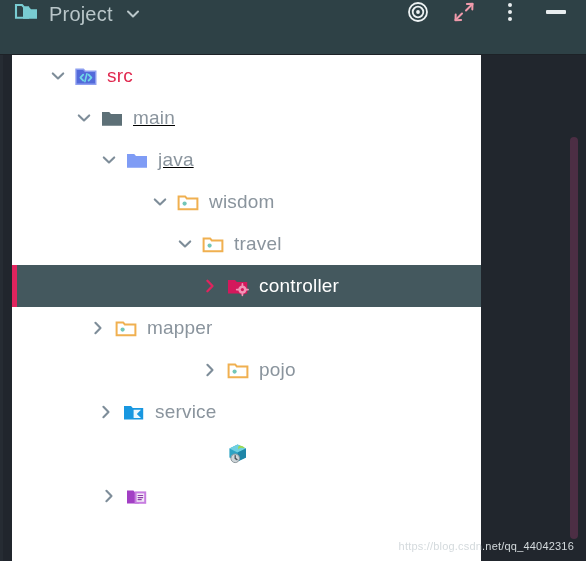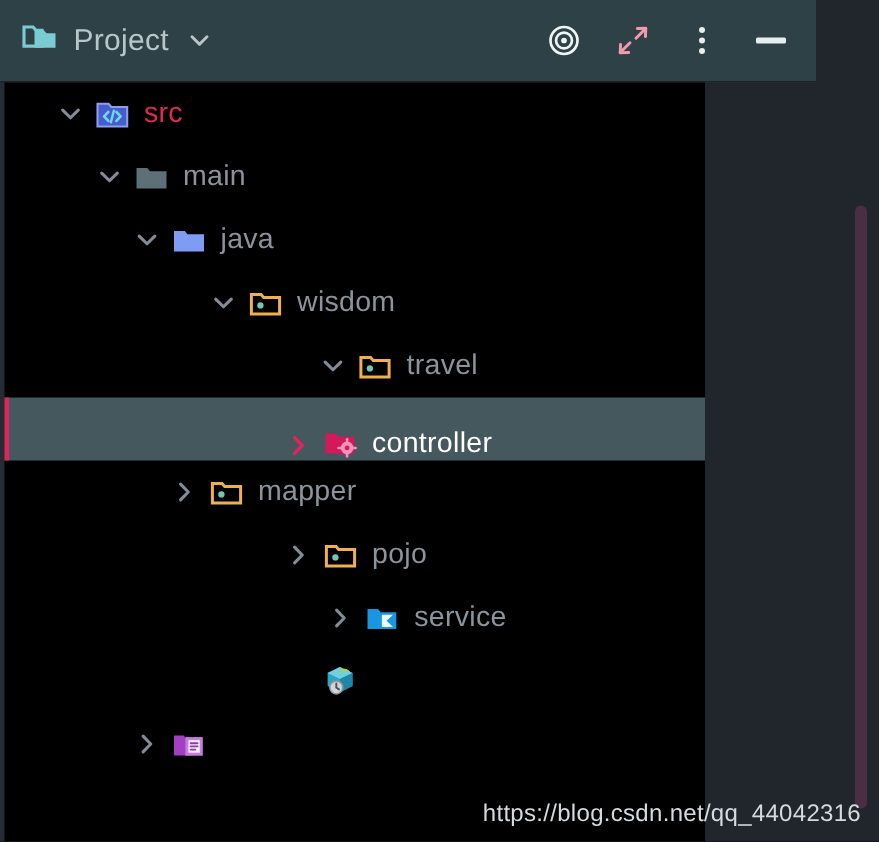--- a/index.html
+++ b/index.html
@@ -6,46 +6,46 @@
   body{
     width:586px;height:561px;overflow:hidden;
     background:#21262d;
     font-family:"Liberation Sans","DejaVu Sans",sans-serif;
     -webkit-font-smoothing:antialiased;
   }
   #app{position:relative;width:586px;height:561px;overflow:hidden;background:#21262d;}
 
   
   .header{
-    position:absolute;left:0;top:0;width:544px;height:55px;
+    position:absolute;left:0;top:0;width:586px;height:55px;
     background:#2e4146;
     border-bottom:1px solid #1d2227;
     box-sizing:border-box;
-    display:flex;align-items:center;
+    display:flex;align-items:flex-start;
   }
   .header-left{display:flex;align-items:center;padding-left:14px;gap:9px;}
   .hdr-title{
     color:#b9c6c9;font-size:20px;letter-spacing:.2px;
   }
   .hdr-chevron{width:22px;height:22px;display:flex;align-items:center;justify-content:center;}
   .header-right{
     margin-left:auto;display:flex;align-items:center;gap:22px;padding-right:18px;
   }
   .tb-icon{width:24px;height:24px;display:flex;align-items:center;justify-content:center;cursor:pointer;}
 
   
   .kebab{display:flex;flex-direction:column;gap:3px;align-items:center;justify-content:center;height:20px;}
   .kebab i{display:block;width:4px;height:4px;border-radius:50%;background:#e8edef;}
   
   .minimize{width:20px;height:4px;background:#e8edef;border-radius:1px;}
 
   
   .tree{
-    position:absolute;left:1px;top:55px;width:469px;height:506px;
-    background:#000000;
+    position:absolute;left:12px;top:55px;width:469px;height:506px;
+    background:#ffffff;
     overflow:hidden;
   }
   .row{
     position:relative;height:42px;display:flex;align-items:center;
     box-sizing:border-box;cursor:default;
     white-space:nowrap;
   }
   .row .arrow{
     width:20px;height:20px;flex:0 0 20px;
     display:flex;align-items:center;justify-content:center;
@@ -53,32 +53,31 @@
   .row .arrow.empty{visibility:hidden;}
   .row .ico{
     width:24px;height:24px;flex:0 0 24px;margin-left:6px;margin-right:9px;
     display:flex;align-items:center;justify-content:center;
   }
   .row .label{
     font-size:19px;color:#8a949d;letter-spacing:.2px;
   }
   .row.selected{
     background:#44585e;
-    align-items:flex-end;
   }
   .row.selected::before{
     content:"";position:absolute;left:0;top:0;bottom:0;width:5px;background:#e0245e;
   }
   .row.selected .label{color:#ffffff;}
   .label.src-label{color:#e0294f;}
 
   
   .watermark{
     position:absolute;right:12px;bottom:9px;
-    color:#d4dadd;font-size:16px;letter-spacing:.2px;
+    color:#d4dadd;font-size:11px;letter-spacing:.2px;
     font-family:"Liberation Sans","DejaVu Sans",sans-serif;
     pointer-events:none;
   }
 
   
   .scrollbar-track{
     position:absolute;right:0;top:55px;width:14px;height:506px;background:transparent;
   }
   .scrollbar-thumb{
     position:absolute;right:8px;top:82px;width:8px;height:402px;
@@ -162,21 +161,21 @@
             <path d="M3.8 6.4 L9 11.5 L14.2 6.4" fill="none" stroke="#7e8d99" stroke-width="2.1" stroke-linecap="round" stroke-linejoin="round"></path>
           </svg>
         </span>
         <span class="ico">
           <svg width="24" height="22" viewBox="0 0 24 22">
             <path d="M2 5 h7.2 l1.8 2.1 h11 v11.6 h-20 z" fill="#5d7077"></path>
           </svg>
         </span>
         <span class="label">main</span>
       </div>
-      <div class="row" style="padding-left: 87px;">
+      <div class="row" style="padding-left: 87px; text-decoration: underline;">
         <span class="arrow">
           <svg width="18" height="18" viewBox="0 0 18 18">
             <path d="M3.8 6.4 L9 11.5 L14.2 6.4" fill="none" stroke="#7e8d99" stroke-width="2.1" stroke-linecap="round" stroke-linejoin="round"></path>
           </svg>
         </span>
         <span class="ico">
           <svg width="24" height="22" viewBox="0 0 24 22">
             <path d="M2 5 h7.2 l1.8 2.1 h11 v11.6 h-20 z" fill="#7f9cf5"></path>
           </svg>
         </span>
@@ -189,21 +188,21 @@
           </svg>
         </span>
         <span class="ico">
           <svg width="24" height="22" viewBox="0 0 24 22">
             <path d="M2.6 5.4 h6.5 l1.7 2 h10.6 v10.9 h-18.8 z" fill="none" stroke="#f0b050" stroke-width="2"></path>
             <circle cx="8.6" cy="12.6" r="2.1" fill="#72c6b8"></circle>
           </svg>
         </span>
         <span class="label">wisdom</span>
       </div>
-      <div class="row" style="padding-left: 163px; margin-left: 48px;">
+      <div class="row" style="padding-left: 163px;">
         <span class="arrow">
           <svg width="18" height="18" viewBox="0 0 18 18">
             <path d="M3.8 6.4 L9 11.5 L14.2 6.4" fill="none" stroke="#7e8d99" stroke-width="2.1" stroke-linecap="round" stroke-linejoin="round"></path>
           </svg>
         </span>
         <span class="ico">
           <svg width="24" height="22" viewBox="0 0 24 22">
             <path d="M2.6 5.4 h6.5 l1.7 2 h10.6 v10.9 h-18.8 z" fill="none" stroke="#f0b050" stroke-width="2"></path>
             <circle cx="8.6" cy="12.6" r="2.1" fill="#72c6b8"></circle>
           </svg>
@@ -227,21 +226,21 @@
             <g stroke="#f294b7" stroke-width="1.7" stroke-linecap="round">
               <path d="M16.4 8.9 V10.4"></path>
               <path d="M16.4 18.8 V20.3"></path>
               <path d="M10.7 14.6 H12.2"></path>
               <path d="M20.6 14.6 H22.1"></path>
             </g>
           </svg>
         </span>
         <span class="label">controller</span>
       </div>
-      <div class="row" style="padding-left: 112px;">
+      <div class="row" style="padding-left: 76px;">
         <span class="arrow">
           <svg width="18" height="18" viewBox="0 0 18 18">
             <path d="M6.4 3.8 L11.5 9 L6.4 14.2" fill="none" stroke="#7e8d99" stroke-width="2.1" stroke-linecap="round" stroke-linejoin="round"></path>
           </svg>
         </span>
         <span class="ico">
           <svg width="24" height="22" viewBox="0 0 24 22">
             <path d="M2.6 5.4 h6.5 l1.7 2 h10.6 v10.9 h-18.8 z" fill="none" stroke="#f0b050" stroke-width="2"></path>
             <circle cx="8.6" cy="12.6" r="2.1" fill="#72c6b8"></circle>
           </svg>
@@ -255,21 +254,21 @@
           </svg>
         </span>
         <span class="ico">
           <svg width="24" height="22" viewBox="0 0 24 22">
             <path d="M2.6 5.4 h6.5 l1.7 2 h10.6 v10.9 h-18.8 z" fill="none" stroke="#f0b050" stroke-width="2"></path>
             <circle cx="8.6" cy="12.6" r="2.1" fill="#72c6b8"></circle>
           </svg>
         </span>
         <span class="label">pojo</span>
       </div>
-      <div class="row" style="padding-left: 84px; justify-content: center;">
+      <div class="row" style="padding-left: 84px;">
         <span class="arrow">
           <svg width="18" height="18" viewBox="0 0 18 18">
             <path d="M6.4 3.8 L11.5 9 L6.4 14.2" fill="none" stroke="#7e8d99" stroke-width="2.1" stroke-linecap="round" stroke-linejoin="round"></path>
           </svg>
         </span>
         <span class="ico">
           <svg width="24" height="22" viewBox="0 0 24 22">
             <path d="M2 5 h7 l1.8 2.1 h10.4 v11.3 h-19.2 z" fill="#1897e0"></path>
             <path d="M11.6 8.8 h7.4 l-4.2 4.1 l4.2 4.1 h-7.4" fill="#ffffff" opacity="0.92"></path>
           </svg>

